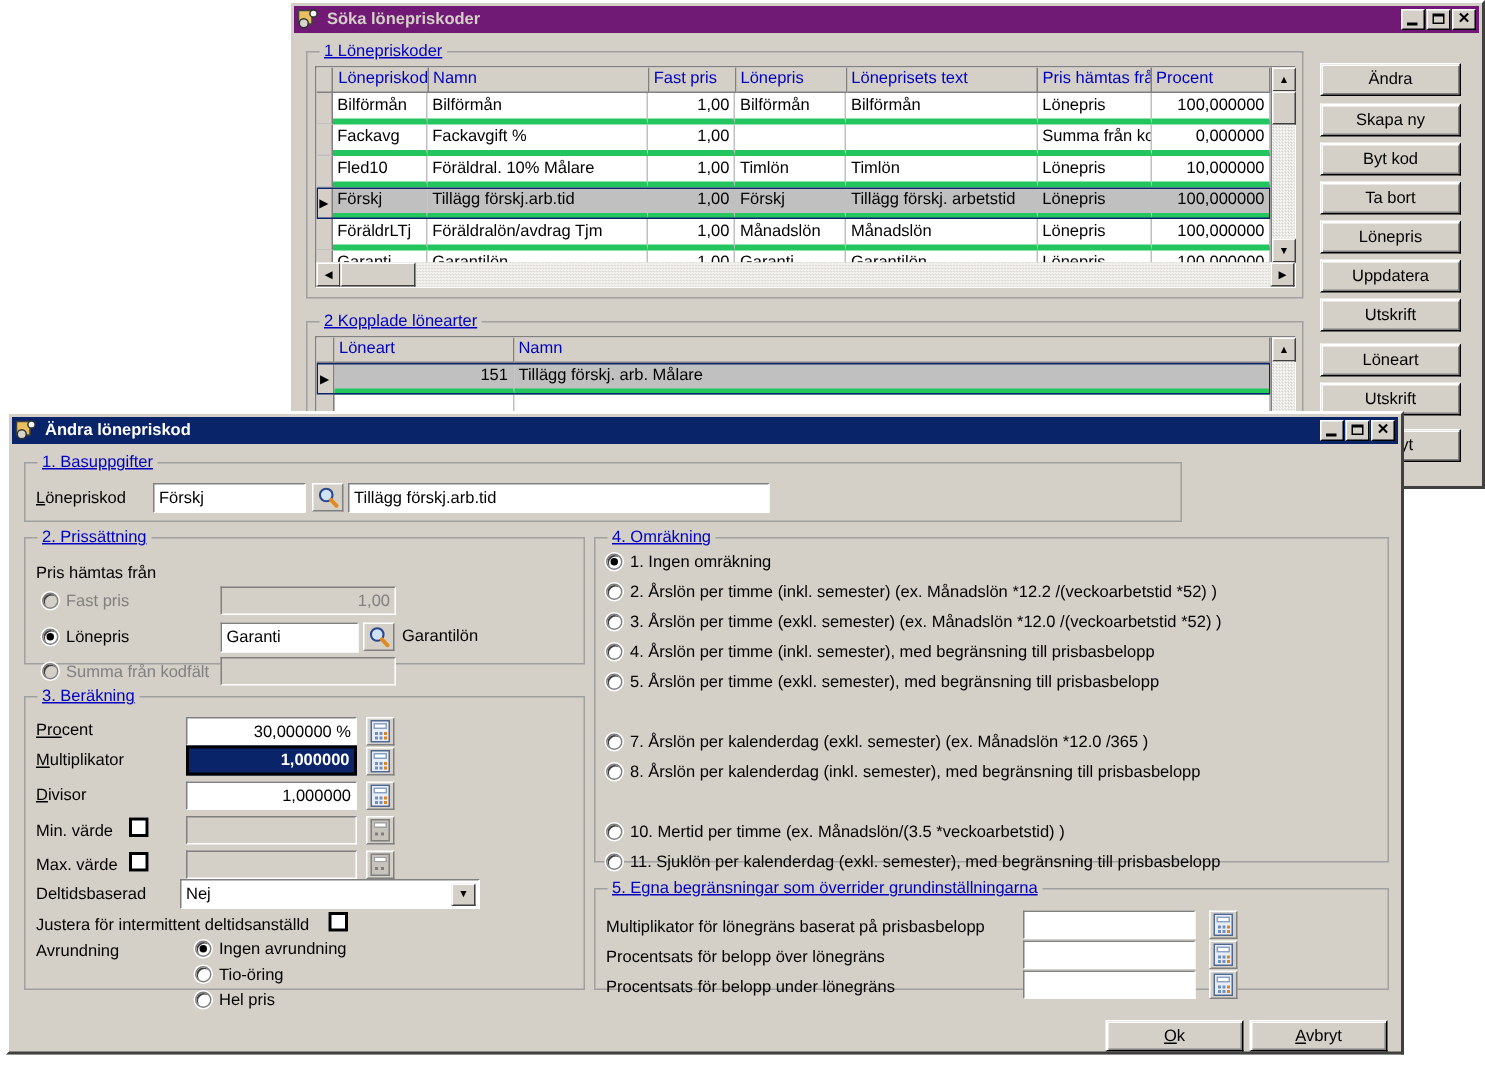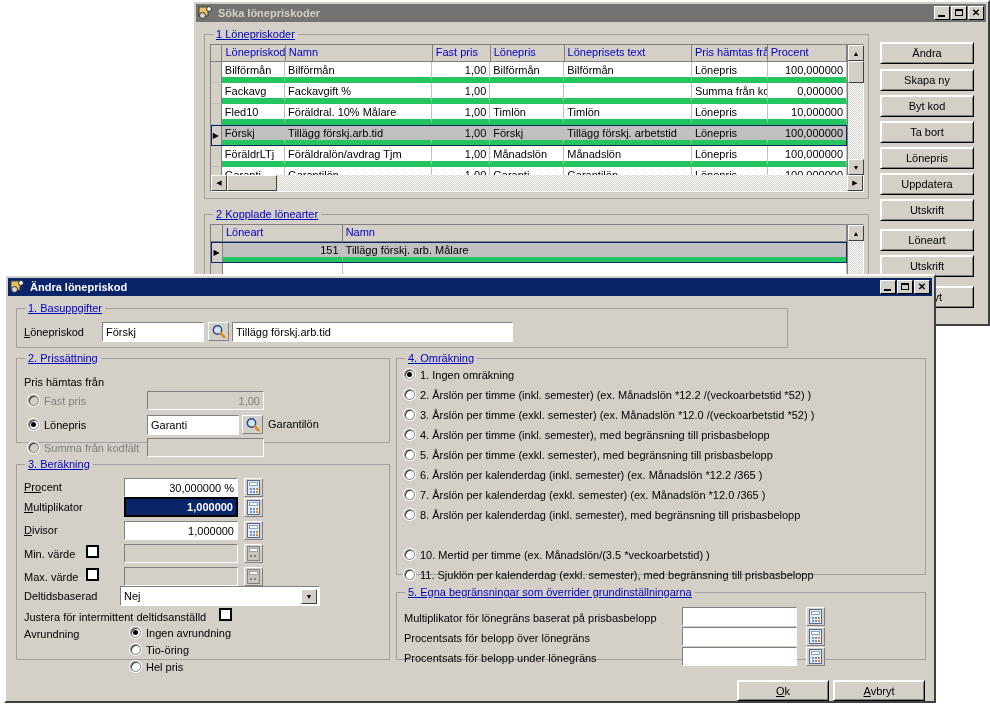--- a/index.html
+++ b/index.html
@@ -10,21 +10,21 @@
     font-size:11px;
     color:#000;
     position:relative;
   }
   
   .win{position:absolute;background:#d4d0c8;border:2px solid;
        border-color:#ffffff #404040 #404040 #ffffff;box-sizing:border-box;}
   .titlebar{position:absolute;left:2px;right:2px;top:2px;height:18px;
        display:flex;align-items:center;padding:0 2px;}
   .titlebar.active{background:linear-gradient(to right,#0a246a,#0a246a);}
-  .titlebar.inactive{background:#737373;}
+  .titlebar.inactive{background:#701a75;}
   .title-text{color:#fff;font-weight:bold;font-size:11px;margin-left:4px;
        white-space:nowrap;letter-spacing:0px;}
   .titlebar.inactive .title-text{color:#d4d0c8;}
   .tb-spacer{flex:1;}
   .tb-btn{width:16px;height:14px;background:#d4d0c8;
        border:1px solid;border-color:#ffffff #000000 #000000 #ffffff;
        margin-left:1px;position:relative;box-sizing:border-box;
        display:flex;align-items:center;justify-content:center;
        font-size:9px;line-height:1;font-family:"Liberation Sans",sans-serif;}
   .tb-min::after{content:"";position:absolute;left:3px;bottom:2px;width:7px;height:2px;background:#000;}
@@ -85,21 +85,21 @@
   .calc-btn.dim .calc-ico .k{background:#808080;}
 
   
   .grid{position:absolute;background:#fff;border:1px solid;
         border-color:#808080 #ffffff #ffffff #808080;box-sizing:border-box;}
   .grid-row{display:flex;height:21px;align-items:stretch;}
   .grid-head{display:flex;height:17px;background:#d4d0c8;}
   .gh{border-right:1px solid #808080;border-bottom:1px solid #808080;
       color:#0000c0;font-size:11px;padding:1px 3px;box-sizing:border-box;
       overflow:hidden;white-space:nowrap;background:#d4d0c8;}
-  .gc{border-right:1px solid #c0c0c0;border-bottom:6px solid #22c55e;
+  .gc{border-right:1px solid #c0c0c0;border-bottom:4px solid #22c55e;
       font-size:11px;padding:2px 3px;box-sizing:border-box;
       overflow:hidden;white-space:nowrap;}
   .gc.num{text-align:right;}
   .grid-row.selected .gc{background:#c0c0c0;}
   .grid-row.selected{outline:1px solid #0a246a;outline-offset:-1px;}
   .rowhdr{width:12px;background:#d4d0c8;border-right:1px solid #808080;
       border-bottom:1px solid #c0c0c0;box-sizing:border-box;
       display:flex;align-items:center;justify-content:center;font-size:8px;}
   .sb-v{position:absolute;top:0;right:0;width:16px;bottom:0;background:#d4d0c8;
       border-left:1px solid #808080;box-sizing:border-box;}
@@ -476,21 +476,20 @@
     <span class="group-lbl seclink">
       <u>4. Omräkning</u>
     </span>
   </div>
 
   <div class="radio on" style="position:absolute;left:398px;top:92px;"><span>1. Ingen omräkning</span></div>
   <div class="radio" style="position:absolute;left:398px;top:112px;"><span>2. Årslön per timme (inkl. semester)  (ex. Månadslön *12.2 /(veckoarbetstid *52) )</span></div>
   <div class="radio" style="position:absolute;left:398px;top:132px;"><span>3. Årslön per timme (exkl. semester)  (ex. Månadslön *12.0 /(veckoarbetstid *52) )</span></div>
   <div class="radio" style="position:absolute;left:398px;top:152px;"><span>4. Årslön per timme (inkl. semester), med begränsning till prisbasbelopp</span></div>
   <div class="radio" style="position:absolute;left:398px;top:172px;"><span>5. Årslön per timme (exkl. semester), med begränsning till prisbasbelopp</span></div>
-  <div class="radio" style="position:absolute;left:398px;top:192px;"><span>6. Årslön per kalenderdag (inkl. semester)  (ex. Månadslön *12.2 /365 )</span></div>
   <div class="radio" style="position:absolute;left:398px;top:212px;"><span>7. Årslön per kalenderdag (exkl. semester)  (ex. Månadslön *12.0 /365 )</span></div>
   <div class="radio" style="position:absolute;left:398px;top:232px;"><span>8. Årslön per kalenderdag (inkl. semester), med begränsning till prisbasbelopp</span></div>
   <div class="radio" style="position:absolute;left:398px;top:272px;"><span>10. Mertid per timme (ex. Månadslön/(3.5 *veckoarbetstid) )</span></div>
   <div class="radio" style="position:absolute;left:398px;top:292px;"><span>11. Sjuklön per kalenderdag (exkl. semester), med begränsning till prisbasbelopp</span></div>
 
   <div class="group" style="left:390px;top:316px;width:530px;height:68px;">
     <span class="group-lbl seclink">
       <u>5. Egna begränsningar som överrider grundinställningarna</u>
     </span>
   </div>

